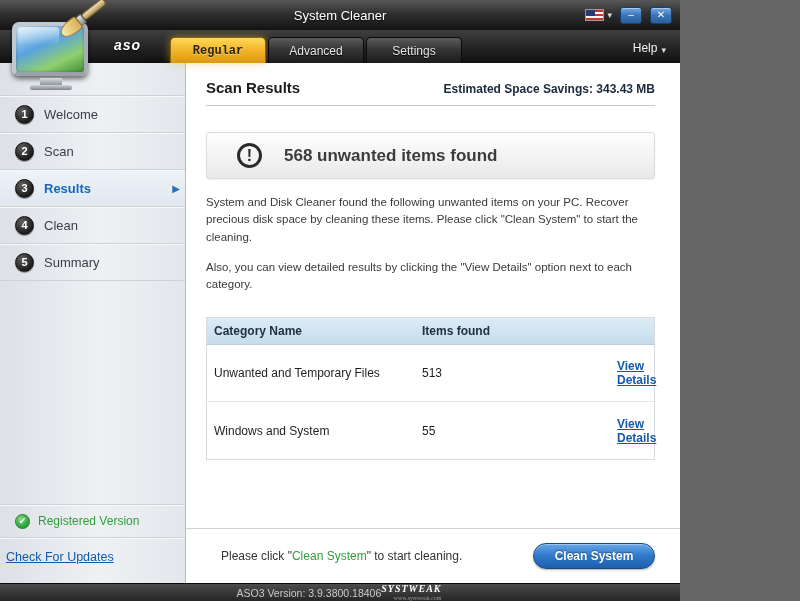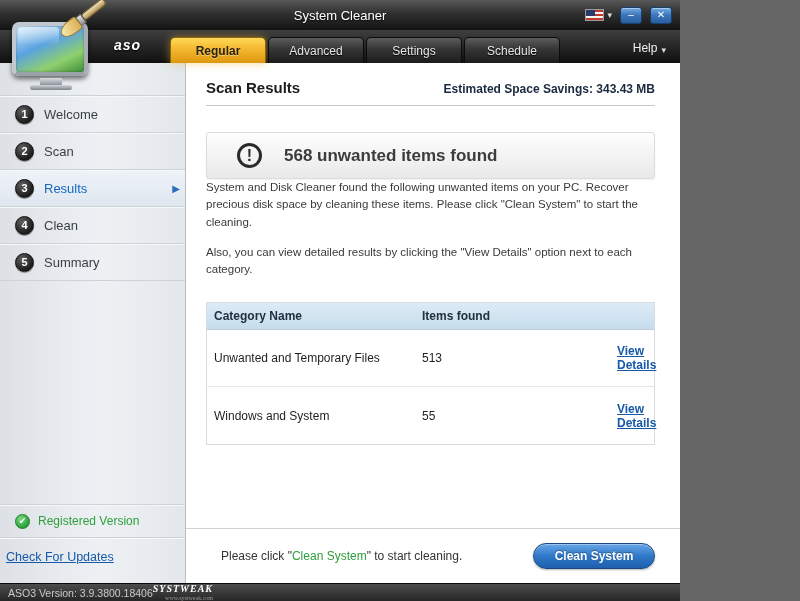--- a/index.html
+++ b/index.html
@@ -26,39 +26,39 @@
     box-shadow: inset 0 1px 0 rgba(255,255,255,.4); }
   .winbtn span { line-height:1; }
 
   
   .tabbar { height:33px; background:linear-gradient(#3f3f3f,#262626 50%,#101010); position:relative; }
   .tabs { position:absolute; left:170px; bottom:0; display:flex; gap:2px; height:26px; }
   .tab { min-width:96px; padding:0 14px; height:26px; border-radius:5px 5px 0 0; cursor:pointer;
     background:linear-gradient(#5c5c5c,#353535 45%,#1c1c1c); border:1px solid #0c0c0c; border-bottom:none;
     color:#e6e6e6; font-size:12px; display:flex; align-items:center; justify-content:center; text-shadow:0 1px 1px #000; }
   .tab.active { background:linear-gradient(#ffd957,#f2b42c 50%,#dd9710); color:#2d2408; font-weight:bold;
-    text-shadow:0 1px 0 rgba(255,255,255,.4); box-shadow:0 0 8px rgba(242,180,44,.5); border-color:#8a6510; }
+    text-shadow:0 1px 0 rgba(255,255,255,.4); box-shadow:0 0 8px rgba(242,180,44,.5); border-color:#8a6510;font-family:Liberation Mono, monospace; }
   .help { position:absolute; right:14px; bottom:8px; display:flex; align-items:flex-end; gap:4px;
     color:#f0f0f0; font-size:12px; cursor:pointer; }
 
   
   .body { display:flex; height:520px; }
 
   .sidebar { width:186px; background:linear-gradient(90deg,#dde1e6,#eef1f4 55%,#e3e7eb);
     border-right:1px solid #b6bcc2; display:flex; flex-direction:column; }
   .steps { margin-top:32px; border-top:1px solid #cdd2d7; }
   .step { height:37px; display:flex; align-items:center; padding-left:15px; position:relative; cursor:pointer;
     border-bottom:1px solid #cdd2d7; box-shadow: inset 0 1px 0 #f6f8fa; }
   .step-num { width:19px; height:19px; flex:0 0 19px; border-radius:50%;
     background:radial-gradient(circle at 35% 30%,#606060,#1c1c1c 70%); border:1px solid #101010;
     color:#fff; font-size:11px; font-weight:bold; display:flex; align-items:center; justify-content:center;
     margin-right:10px; box-shadow:0 1px 1px rgba(0,0,0,.4); }
   .step-label { font-size:13px; color:#3a3f45; }
   .step.active { background:linear-gradient(#eef3f8,#dfe7ef); }
-  .step.active .step-label { color:#1467c0; font-weight:normal; }
+  .step.active .step-label { color:#1467c0; font-weight:bold; }
   .step-arrow { position:absolute; right:5px; color:#2a6db8; font-size:10px; }
 
   .sidebar-bottom { margin-top:auto; }
   .registered { height:33px; display:flex; align-items:center; padding-left:15px;
     border-top:1px solid #cdd2d7; box-shadow: inset 0 1px 0 #f6f8fa; }
   .check-icon { width:15px; height:15px; border-radius:50%; flex:0 0 15px;
     background:radial-gradient(circle at 35% 30%,#7ed97e,#27a23b 70%); border:1px solid #1d7c2c;
     color:#fff; font-size:9px; display:flex; align-items:center; justify-content:center; margin-right:8px; }
   .registered-label { color:#2f9e3c; font-size:12px; }
   .updates { height:38px; display:flex; align-items:center; padding-left:6px; margin-bottom:8px;
@@ -73,21 +73,21 @@
   .h1 { font-size:15px; font-weight:bold; color:#1c1c1c; }
   .savings { font-size:12px; font-weight:bold; color:#19293f; }
 
   .banner { margin-top:26px; height:47px; flex:0 0 47px; border-radius:3px;
     background:linear-gradient(#fefefe,#e9e9e9); border:1px solid #dcdcdc;
     display:flex; align-items:center; padding-left:30px; box-shadow:0 1px 2px rgba(0,0,0,.06); }
   .excl { width:25px; height:25px; border-radius:50%; border:3px solid #2a2a2a; color:#2a2a2a;
     font-weight:bold; font-size:16px; display:flex; align-items:center; justify-content:center; margin-right:22px; }
   .banner-text { font-size:17px; font-weight:bold; color:#3c3c3c; }
 
-  .para { font-size:11.5px; color:#3a3a3a; line-height:1.5; max-width:575px; flex-shrink:0; }
+  .para { margin-top:15px; font-size:11.5px; color:#3a3a3a; line-height:1.5; max-width:575px; flex-shrink:0; }
   .para + .para { margin-top:13px; }
 
   .table { margin-top:24px; border:1px solid #d7dce0; flex-shrink:0; }
   .thead { height:27px; background:linear-gradient(#ddecf6,#c6dcec); display:flex; align-items:center;
     font-size:12px; font-weight:bold; color:#22313f; border-bottom:1px solid #c0ccd6; }
   .col-cat { flex:0 0 215px; padding-left:7px; }
   .col-items { flex:0 0 195px; }
   .col-link { flex:1; }
   .trow { height:57px; display:flex; align-items:center; font-size:12px; color:#1f1f1f;
     border-bottom:1px solid #e7e7e7; background:#fff; }
@@ -102,21 +102,21 @@
   .btn { height:26px; border-radius:13px; font-size:12px; display:flex; align-items:center;
     justify-content:center; cursor:pointer; font-family:inherit; }
   .btn-cancel { width:124px; background:linear-gradient(#ffffff,#e6e6e6 50%,#cfcfcf);
     border:1px solid #93a0ab; color:#2e2e2e; box-shadow:0 1px 2px rgba(0,0,0,.25); }
   .btn-primary { width:122px; background:linear-gradient(#68a7e8,#2f78c8 50%,#1e5fae);
     border:1px solid #17497f; color:#fff; font-weight:bold;
     text-shadow:0 -1px 1px rgba(0,0,0,.35); box-shadow:0 1px 2px rgba(0,0,0,.3), inset 0 1px 0 rgba(255,255,255,.35); }
 
   
   .statusbar { height:18px; background:linear-gradient(#4c4c4c,#262626); border-top:1px solid #0a0a0a;
-    display:flex; align-items:center; justify-content:flex-start; padding:0 10px 0 8px; }
+    display:flex; align-items:center; justify-content:center; padding:0 10px 0 8px; }
   .version { color:#c9c9c9; font-size:10.5px; }
   .brand-wrap { display:flex; flex-direction:column; align-items:flex-end; line-height:1;font-family:Liberation Serif, serif; }
   .brand { color:#fff; font-size:10px; font-weight:bold; font-style:italic; letter-spacing:1px; }
   .brand-sub { color:#9a9a9a; font-size:6px; margin-top:1px; }
 
   
   .logo { position:absolute; left:6px; top:4px; width:104px; height:86px; z-index:30; }
   .monitor { position:absolute; left:6px; top:18px; width:76px; height:54px; border-radius:7px;
     background:linear-gradient(155deg,#cfeafc 0%,#5aa2e0 40%,#8fd06e 72%,#3f8f3a 100%);
     border:4px solid #c2c8cf; border-bottom-color:#9aa1a9; border-right-color:#a8aeb6;
@@ -164,23 +164,20 @@
     <div class="tabs">
       <div class="tab active">
         <span>Regular</span>
       </div>
       <div class="tab">
         <span>Advanced</span>
       </div>
       <div class="tab">
         <span>Settings</span>
       </div>
-      <div class="tab">
-        <span>Schedule</span>
-      </div>
     </div>
     <div class="help">
       <span>Help</span>
       <span class="caret">▾</span>
     </div>
   </div>
 
   <div class="body">
 
     <div class="sidebar">

